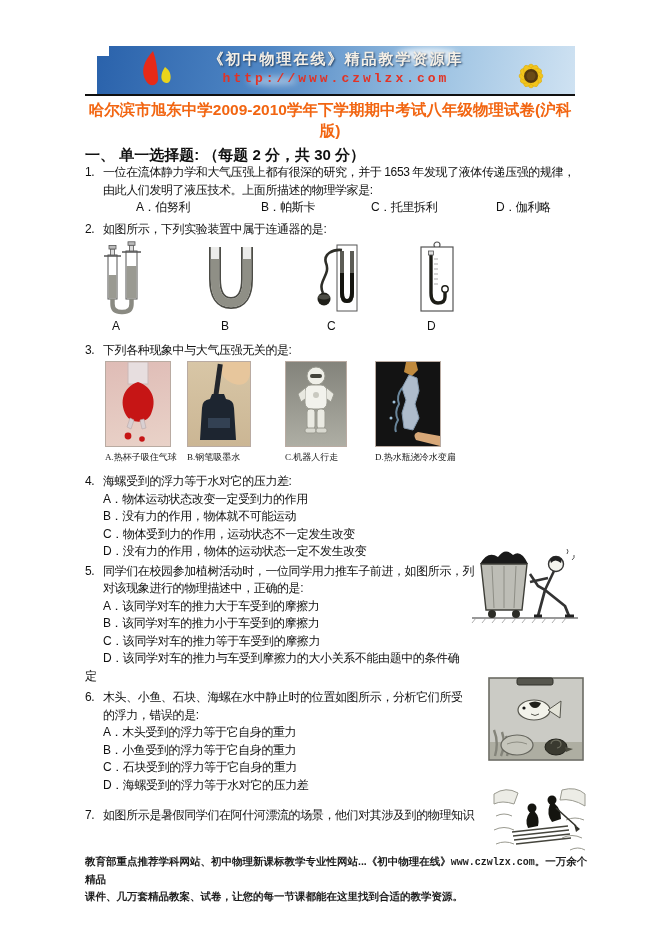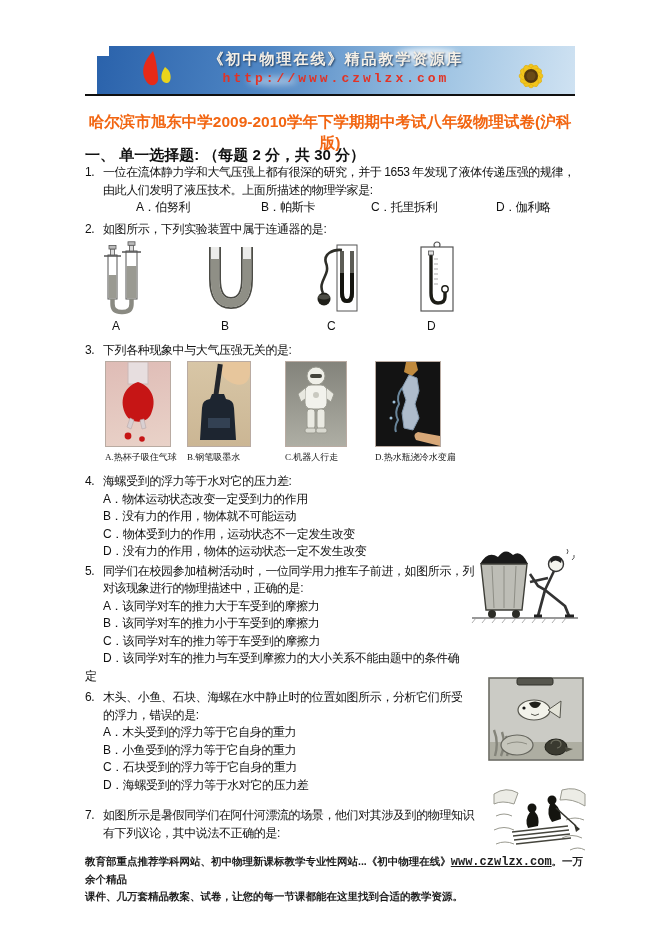--- a/index.html
+++ b/index.html
@@ -17,21 +17,21 @@
   .banner-url{position:absolute;left:0;top:25px;width:100%;text-align:center;
               font-size:13px;font-weight:bold;color:#e23325;letter-spacing:3px;
               font-family:"Liberation Mono","DejaVu Sans Mono",monospace;}
   .banner-sunflower{position:absolute;right:18px;top:8px;}
   .banner-corner{position:absolute;left:0;top:0;width:12px;height:10px;background:#fff;}
 
   .rule{position:absolute;left:85px;top:94px;width:490px;height:2px;background:#101010;}
 
   
   .doc-title{position:absolute;left:85px;top:99px;width:490px;text-align:center;
-             color:#f26511;font-weight:bold;font-size:15.5px;line-height:21px;margin-top:12px;}
+             color:#f26511;font-weight:bold;font-size:15.5px;line-height:21px;}
 
   
   .content{position:absolute;left:85px;top:146px;width:512px;font-size:12px;letter-spacing:-0.4px;}
   .heading{font-weight:bold;font-size:15px;letter-spacing:0;line-height:17px;white-space:nowrap;}
   .q{position:relative;padding-left:18px;}
   .qnum{position:absolute;left:0;top:0;line-height:17.5px;}
   .qline{line-height:17.5px;white-space:nowrap;}
   .opt{line-height:17.5px;white-space:nowrap;}
   .overflow-line{margin-left:-18px;line-height:17.5px;white-space:nowrap;}
 
@@ -57,21 +57,21 @@
   .photoD{width:64px;height:84px;background:#131313;}
 
   
   .fig-cart{position:absolute;left:468px;top:536px;}
   .fig-tank{position:absolute;left:487px;top:676px;}
   .fig-raft{position:absolute;left:492px;top:786px;}
 
   
   .footer{position:absolute;left:85px;top:853px;width:505px;font-size:10.5px;
           font-weight:bold;color:#1c1c1c;line-height:17px;letter-spacing:0;}
-  .footer-url{text-decoration:underline;font-family:"Liberation Mono","DejaVu Sans Mono",monospace;font-size:12px;}
+  .footer-url{font-family:"Liberation Mono","DejaVu Sans Mono",monospace;font-size:10px;}
 
   svg{display:block;}
 </style>
 </head>
 <body>
 
 <div class="page">
 
   <div class="banner">
     <div class="banner-corner"></div>
@@ -278,21 +278,20 @@
       <div class="qline">的浮力，错误的是:</div>
       <div class="opt">A．木头受到的浮力等于它自身的重力</div>
       <div class="opt">B．小鱼受到的浮力等于它自身的重力</div>
       <div class="opt">C．石块受到的浮力等于它自身的重力</div>
       <div class="opt">D．海螺受到的浮力等于水对它的压力差</div>
     </div>
 
     <div class="q" style="margin-top:13px;">
       <span class="qnum">7.</span>
       <div class="qline">如图所示是暑假同学们在阿什河漂流的场景，他们对其涉及到的物理知识</div>
-      <div class="qline">有下列议论，其中说法不正确的是:</div>
     </div>
   </div>
 
   <div class="fig-cart">
     <svg width="114" height="90" viewBox="0 0 114 90">
       <line x1="4" y1="82" x2="110" y2="82" stroke="#777" stroke-width="1.4"></line>
       <g stroke="#999" stroke-width="0.8">
         <line x1="8" y1="82" x2="4" y2="87"></line>
           <line x1="18" y1="82" x2="14" y2="87"></line>
         <line x1="28" y1="82" x2="24" y2="87"></line>

